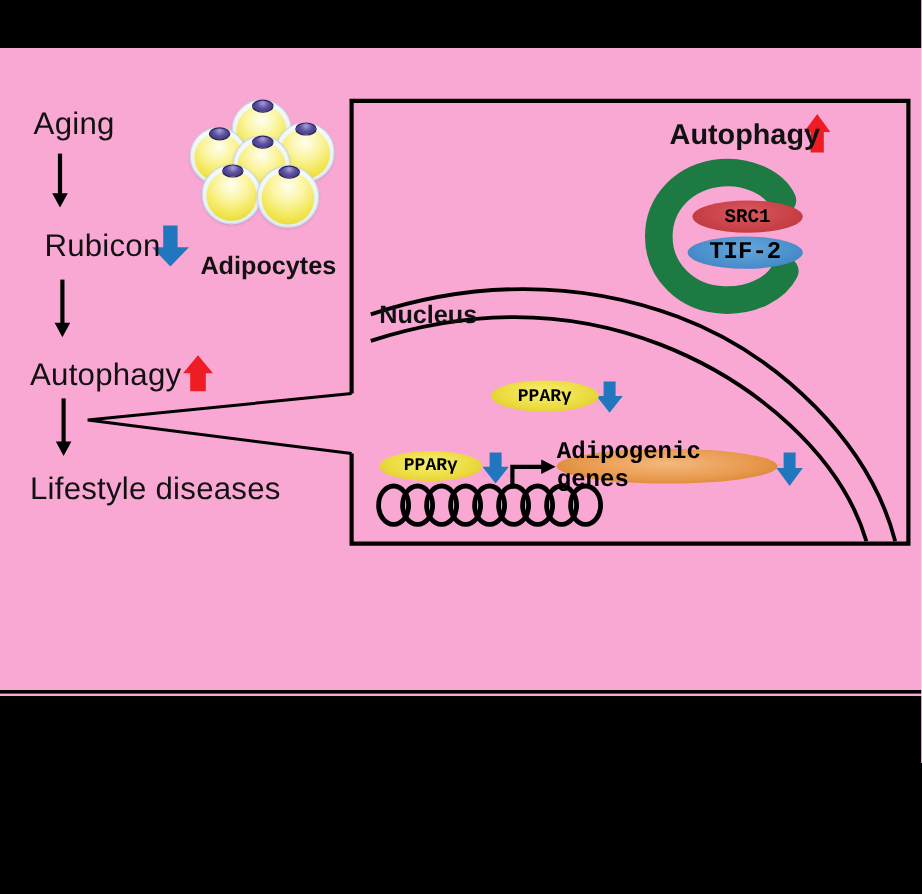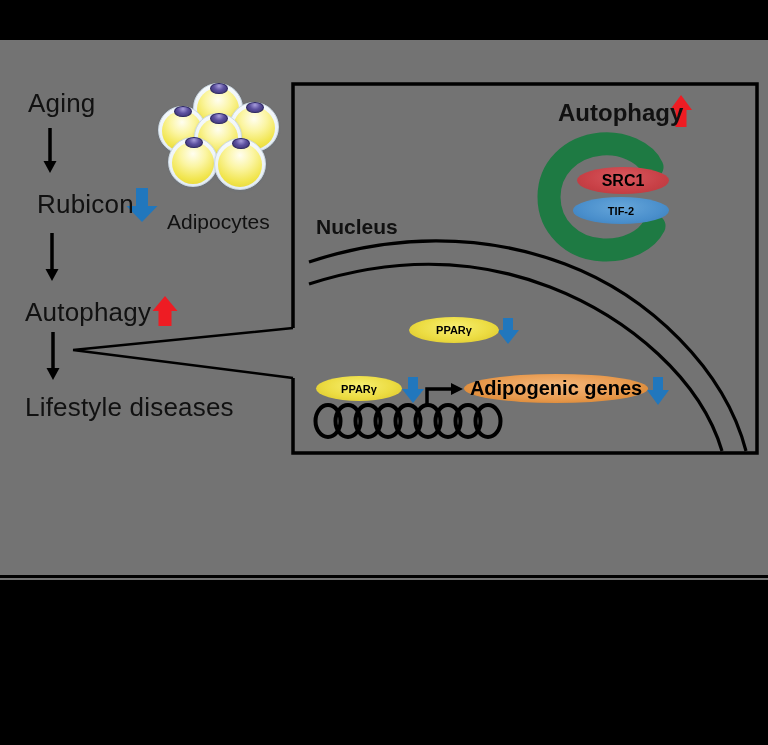--- a/index.html
+++ b/index.html
@@ -1,32 +1,32 @@
 <!DOCTYPE html>
 <html><head>
 <meta charset="utf-8">
 <style>
   html,body{margin:0;padding:0;background:#ffffff;}
   #stage{
-    position:relative;width:768px;height:745px;background:#737373;overflow:hidden;
+    position:relative;width:768px;height:745px;background:#f9a8d4;overflow:hidden;
     font-family:"Liberation Sans", sans-serif;color:#111;
   }
   .bar{position:absolute;left:0;width:768px;background:#000;}
   .lbl{position:absolute;white-space:nowrap;line-height:1.05;}
   .lbl.big{font-size:26px;font-weight:400;letter-spacing:0.2px;}
-  .lbl.bold21{font-size:21px;font-weight:700;}
+  .lbl.bold21{font-size:21px;font-weight:700;margin-top:36px;}
   .lbl.bold24{font-size:24px;font-weight:700;}
-  .lbl.reg21{font-size:21px;font-weight:400;}
+  .lbl.reg21{font-size:21px;font-weight:700;}
   .oval{
     position:absolute;border-radius:50%;display:flex;align-items:center;justify-content:center;
-    font-weight:700;color:#000;z-index:4;
+    font-weight:700;color:#000;z-index:4;font-family:Liberation Mono, monospace;
   }
   .oval.src1{background:radial-gradient(ellipse at 50% 38%, #d8585f 0%, #c84046 60%, #b4383e 100%);font-size:16px;}
-  .oval.tif2{background:radial-gradient(ellipse at 50% 38%, #66a6da 0%, #4a8fcc 60%, #3a7cb6 100%);font-size:11px;}
-  .oval.ppar{background:radial-gradient(ellipse at 50% 40%, #f7ef72 0%, #ecdc42 55%, #d9c229 100%);font-size:11px;}
+  .oval.tif2{background:radial-gradient(ellipse at 50% 38%, #66a6da 0%, #4a8fcc 60%, #3a7cb6 100%);font-size:20px;}
+  .oval.ppar{background:radial-gradient(ellipse at 50% 40%, #f7ef72 0%, #ecdc42 55%, #d9c229 100%);font-size:15px;}
   .oval.adipo{background:radial-gradient(ellipse at 50% 42%, #f4b87e 0%, #e89a4e 55%, #d07a22 100%);font-size:20px;}
   .cell{
     position:absolute;border-radius:50%;z-index:2;
     background:linear-gradient(180deg,#f6fafc 0%,#e3ecf4 100%);
     border:1px solid #ccd9e4;
     box-shadow:0 1px 2px rgba(90,110,140,.25);
   }
   .cell .fat{
     position:absolute;left:3px;right:3px;top:4px;bottom:2px;border-radius:50%;
     background:radial-gradient(circle at 50% 28%, #fffef0 0%, #fbf5a2 35%, #f1e54e 70%, #e0cf2e 100%);

